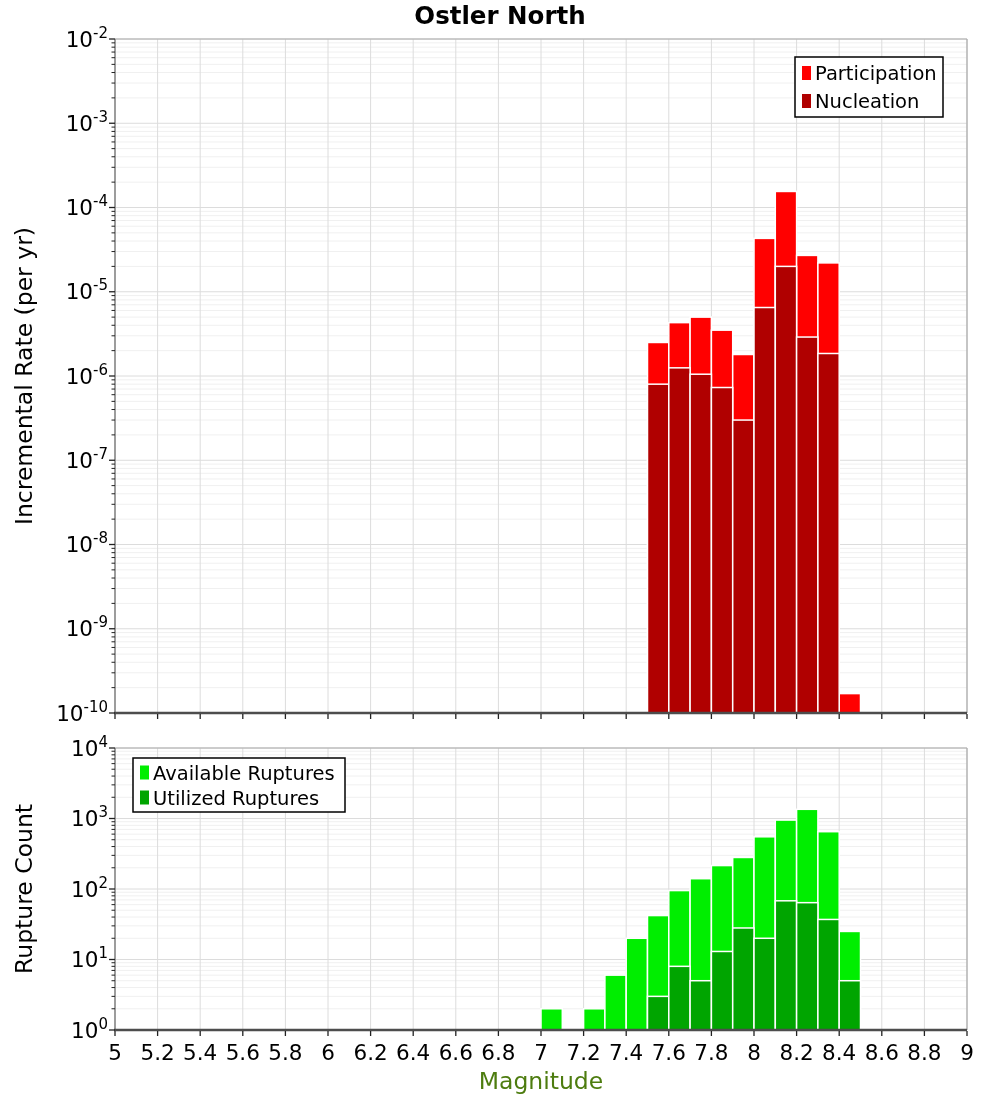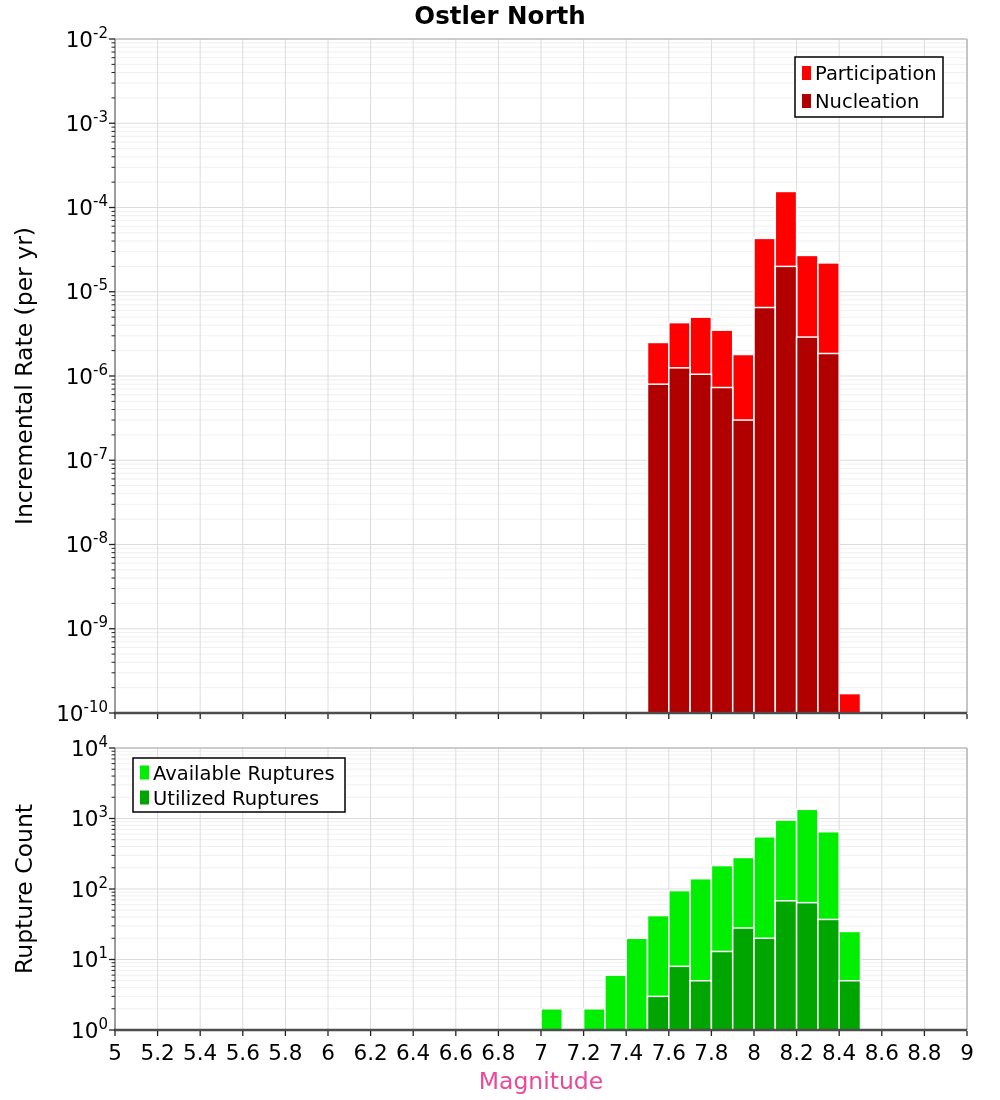--- a/index.html
+++ b/index.html
@@ -5,21 +5,21 @@
   html,body{margin:0;padding:0;background:#fff;}
   .figure{position:relative;width:1000px;height:1100px;background:#ffffff;
           font-family:"DejaVu Sans","Liberation Sans",sans-serif;overflow:hidden;}
   .title{position:absolute;top:1px;left:0;width:1000px;text-align:center;
          font-size:24.5px;font-weight:bold;color:#000;}
   .ylabel{position:absolute;white-space:nowrap;font-size:23.5px;color:#000;
           transform:translate(-50%,-50%) rotate(-90deg);}
   .ylabel.rate{left:24px;top:376px;}
   .ylabel.count{left:24px;top:889px;}
   .xlabel{position:absolute;left:541px;top:1081px;white-space:nowrap;font-size:23.5px;
-          color:#ec4899;transform:translate(-50%,-50%);}
+          color:#4d7c0f;transform:translate(-50%,-50%);}
   svg{position:absolute;left:0;top:0;}
 </style>
 </head>
 <body>
 
 <div class="figure">
   <div class="title">Ostler North</div>
   <div class="ylabel rate">Incremental Rate (per yr)</div>
   <div class="ylabel count">Rupture Count</div>
   <div class="xlabel">Magnitude</div>

